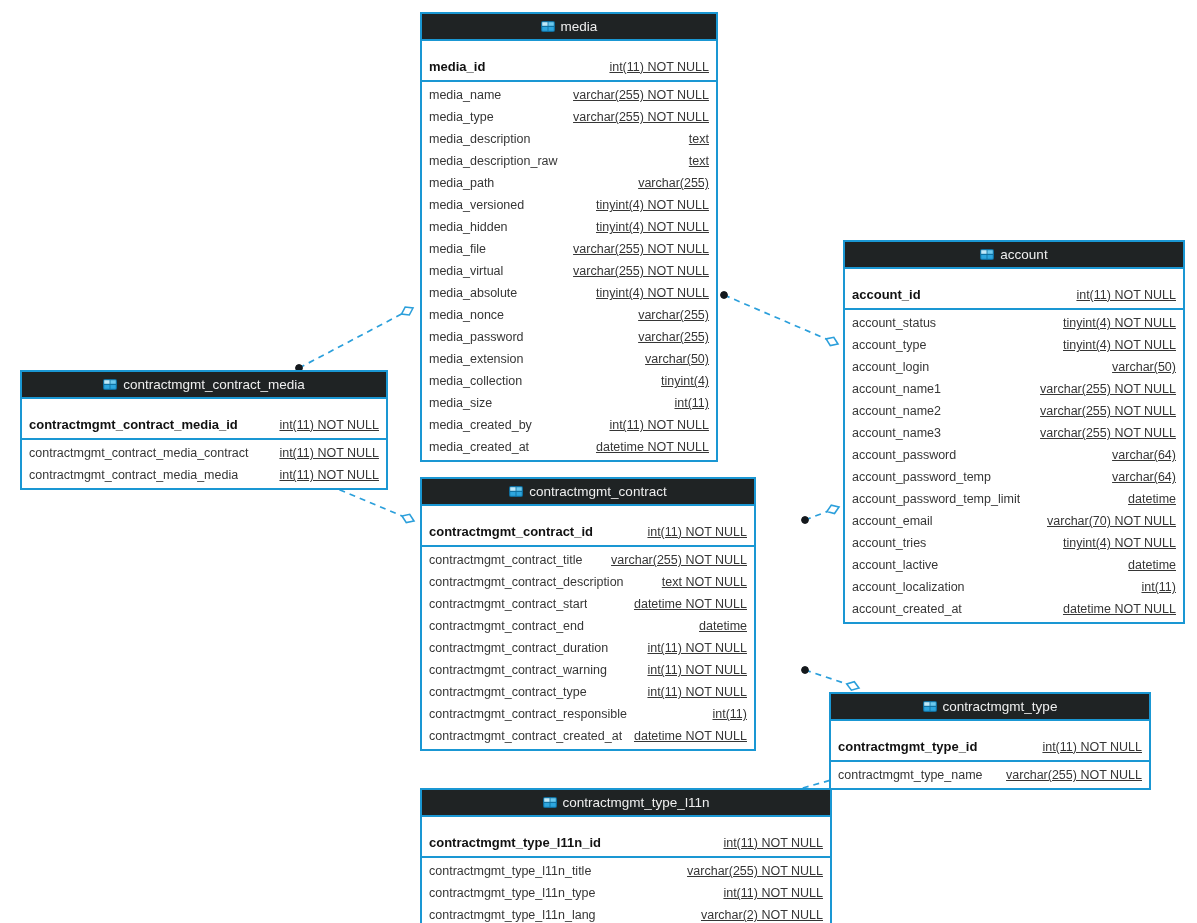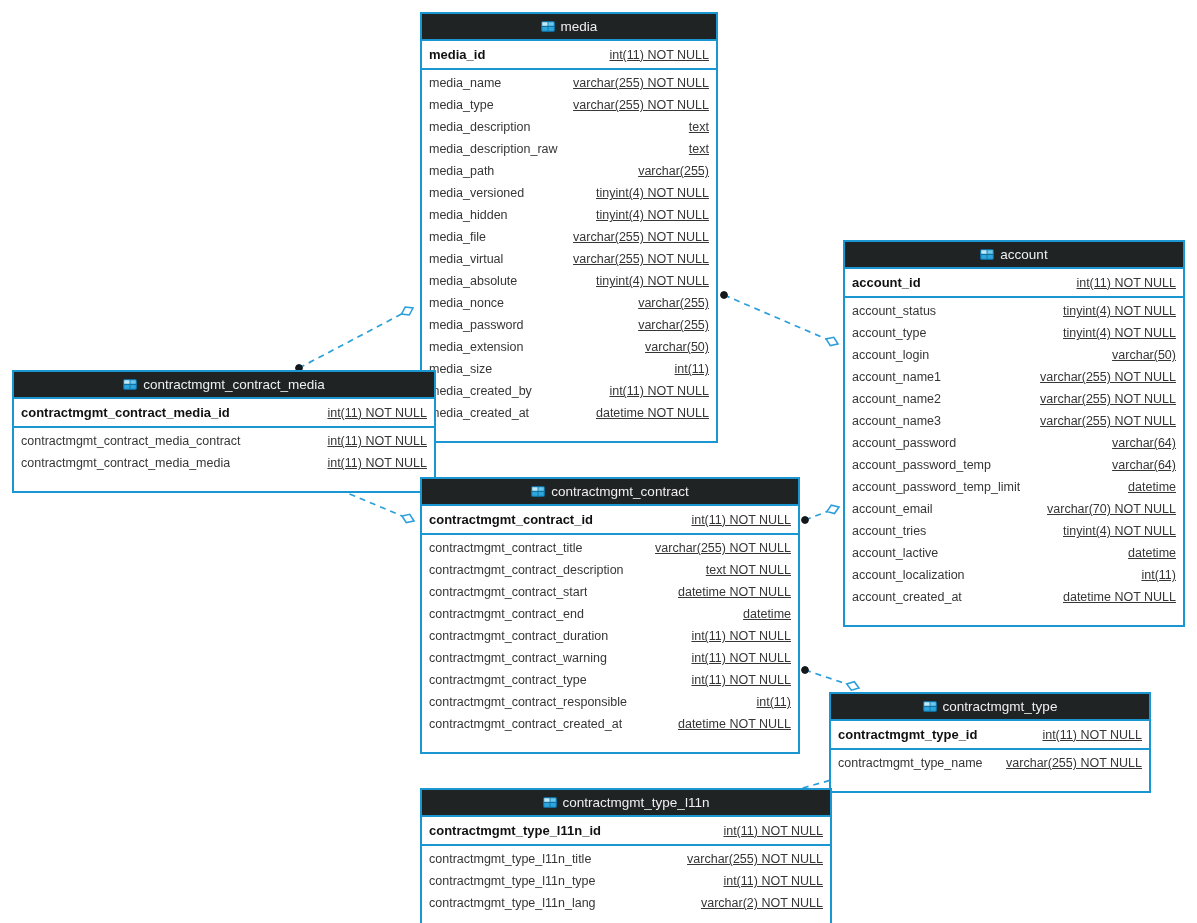--- a/index.html
+++ b/index.html
@@ -24,30 +24,30 @@
   .db-table{
     position:absolute;background:#ffffff;border:2px solid var(--border);
     box-sizing:border-box;z-index:1;
   }
   .tbl-header{
     height:25px;background:var(--header-bg);color:var(--header-text);
     display:flex;align-items:center;justify-content:center;gap:6px;
     font-size:13.5px;border-bottom:2px solid var(--border);white-space:nowrap;
   }
   .tbl-icon{display:inline-flex;align-items:center;}
-  .tbl-pk{border-bottom:2px solid var(--border);padding:1px 0;}
+  .tbl-pk{border-bottom:2px solid var(--border);padding:1px 0;margin-top:12px;}
   .tbl-row{
     height:22px;display:flex;align-items:center;padding:0 7px;
     font-size:12.5px;color:var(--row-text);white-space:nowrap;overflow:hidden;
   }
   .tbl-pk .tbl-row{height:25px;}
   .tbl-row .col-name{flex:0 1 auto;overflow:hidden;}
   .tbl-row .col-type{margin-left:auto;padding-left:10px;flex:0 0 auto;text-decoration:underline;}
   .tbl-row.pk .col-name{font-weight:bold;font-size:13px;color:var(--pk-text);}
-  .tbl-cols{padding:2px 0 17px;}
+  .tbl-cols{padding:2px 0 2px;}
 </style>
 </head>
 <body>
 
 <div id="canvas">
   <svg id="relations" viewBox="0 0 1197 923" xmlns="http://www.w3.org/2000/svg">
       <line x1="299" y1="368" x2="401.49606310903425" y2="314.0547036268241"></line>
       <circle cx="299" cy="368" r="3.4"></circle>
       <polygon points="413.0,308.0 409.3,315.0 401.5,314.1 405.2,307.0"></polygon>
       <line x1="724" y1="295" x2="826.0565402924855" y2="338.8664076695771"></line>
@@ -132,20 +132,24 @@
   </div>
         <div class="tbl-row">
     <span class="col-name">media_password</span>
     <span class="col-type">varchar(255)</span>
   </div>
         <div class="tbl-row">
     <span class="col-name">media_extension</span>
     <span class="col-type">varchar(50)</span>
   </div>
         <div class="tbl-row">
+    <span class="col-name">media_collection</span>
+    <span class="col-type">tinyint(4)</span>
+  </div>
+        <div class="tbl-row">
     <span class="col-name">media_size</span>
     <span class="col-type">int(11)</span>
   </div>
         <div class="tbl-row">
     <span class="col-name">media_created_by</span>
     <span class="col-type">int(11) NOT NULL</span>
   </div>
         <div class="tbl-row">
     <span class="col-name">media_created_at</span>
     <span class="col-type">datetime NOT NULL</span>
@@ -223,21 +227,21 @@
         <div class="tbl-row">
     <span class="col-name">account_localization</span>
     <span class="col-type">int(11)</span>
   </div>
         <div class="tbl-row">
     <span class="col-name">account_created_at</span>
     <span class="col-type">datetime NOT NULL</span>
   </div>
       </div>
   </div>
-    <div class="db-table" style="left: 12px; top: 370px; width: 424px;">
+    <div class="db-table" style="left: 20px; top: 370px; width: 368px;">
     <div class="tbl-header">
       <span class="tbl-icon">
         <svg width="14" height="11" viewBox="0 0 14 11" xmlns="http://www.w3.org/2000/svg">
           <rect x="0" y="0" width="14" height="11" rx="2" fill="#0f6e9e"></rect>
           <rect x="1.2" y="1.2" width="5.4" height="3.6" fill="#bfe9f9"></rect>
           <rect x="7.4" y="1.2" width="5.4" height="3.6" fill="#6cc9ee"></rect>
           <rect x="1.2" y="5.9" width="5.4" height="3.9" fill="#2da6de"></rect>
           <rect x="7.4" y="5.9" width="5.4" height="3.9" fill="#2da6de"></rect>
         </svg>
       </span>
@@ -253,21 +257,21 @@
         <div class="tbl-row">
     <span class="col-name">contractmgmt_contract_media_contract</span>
     <span class="col-type">int(11) NOT NULL</span>
   </div>
         <div class="tbl-row">
     <span class="col-name">contractmgmt_contract_media_media</span>
     <span class="col-type">int(11) NOT NULL</span>
   </div>
       </div>
   </div>
-    <div class="db-table" style="left: 420px; top: 477px; width: 380px;">
+    <div class="db-table" style="left: 420px; top: 477px; width: 336px;">
     <div class="tbl-header">
       <span class="tbl-icon">
         <svg width="14" height="11" viewBox="0 0 14 11" xmlns="http://www.w3.org/2000/svg">
           <rect x="0" y="0" width="14" height="11" rx="2" fill="#0f6e9e"></rect>
           <rect x="1.2" y="1.2" width="5.4" height="3.6" fill="#bfe9f9"></rect>
           <rect x="7.4" y="1.2" width="5.4" height="3.6" fill="#6cc9ee"></rect>
           <rect x="1.2" y="5.9" width="5.4" height="3.9" fill="#2da6de"></rect>
           <rect x="7.4" y="5.9" width="5.4" height="3.9" fill="#2da6de"></rect>
         </svg>
       </span>

